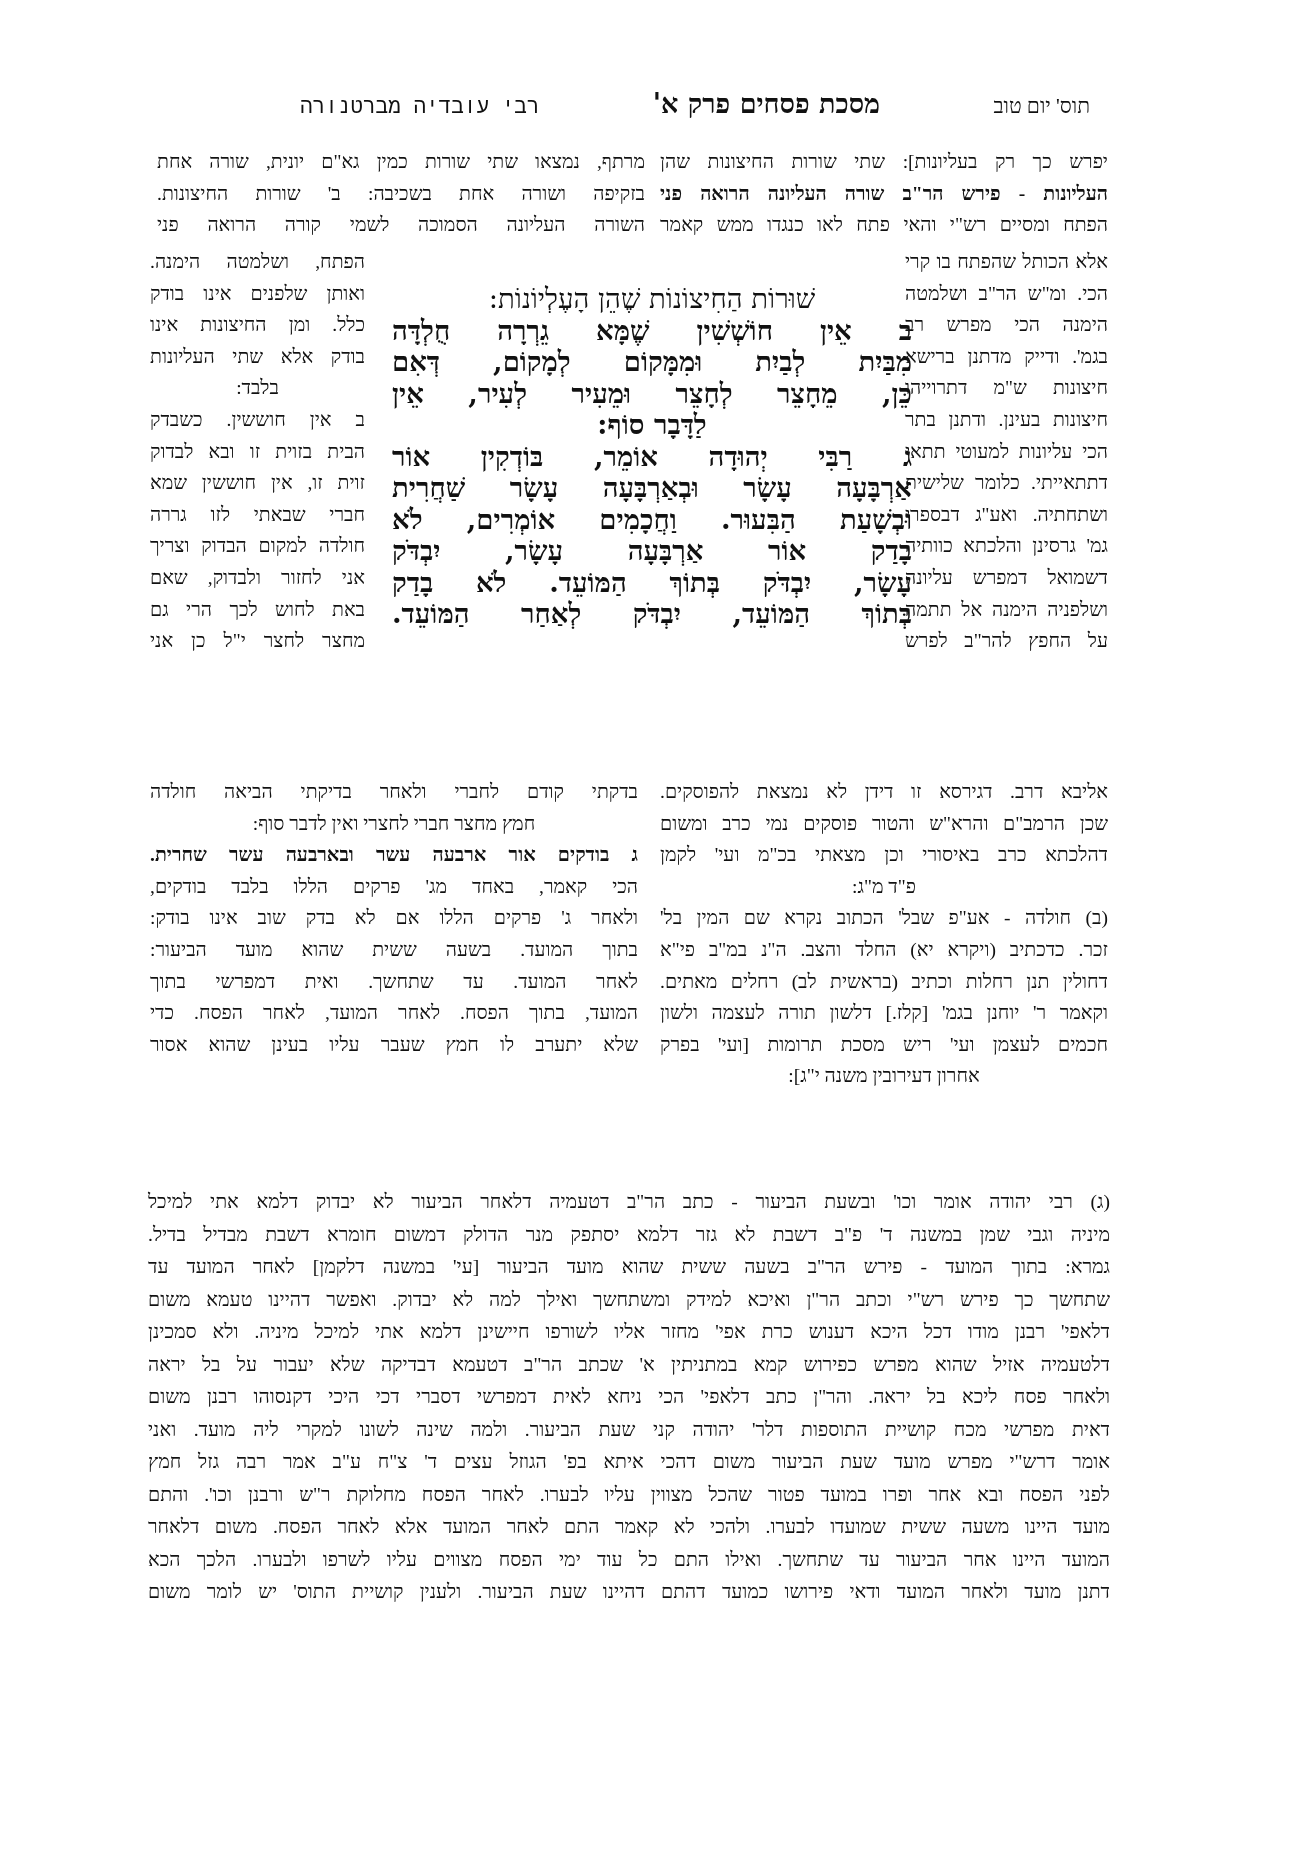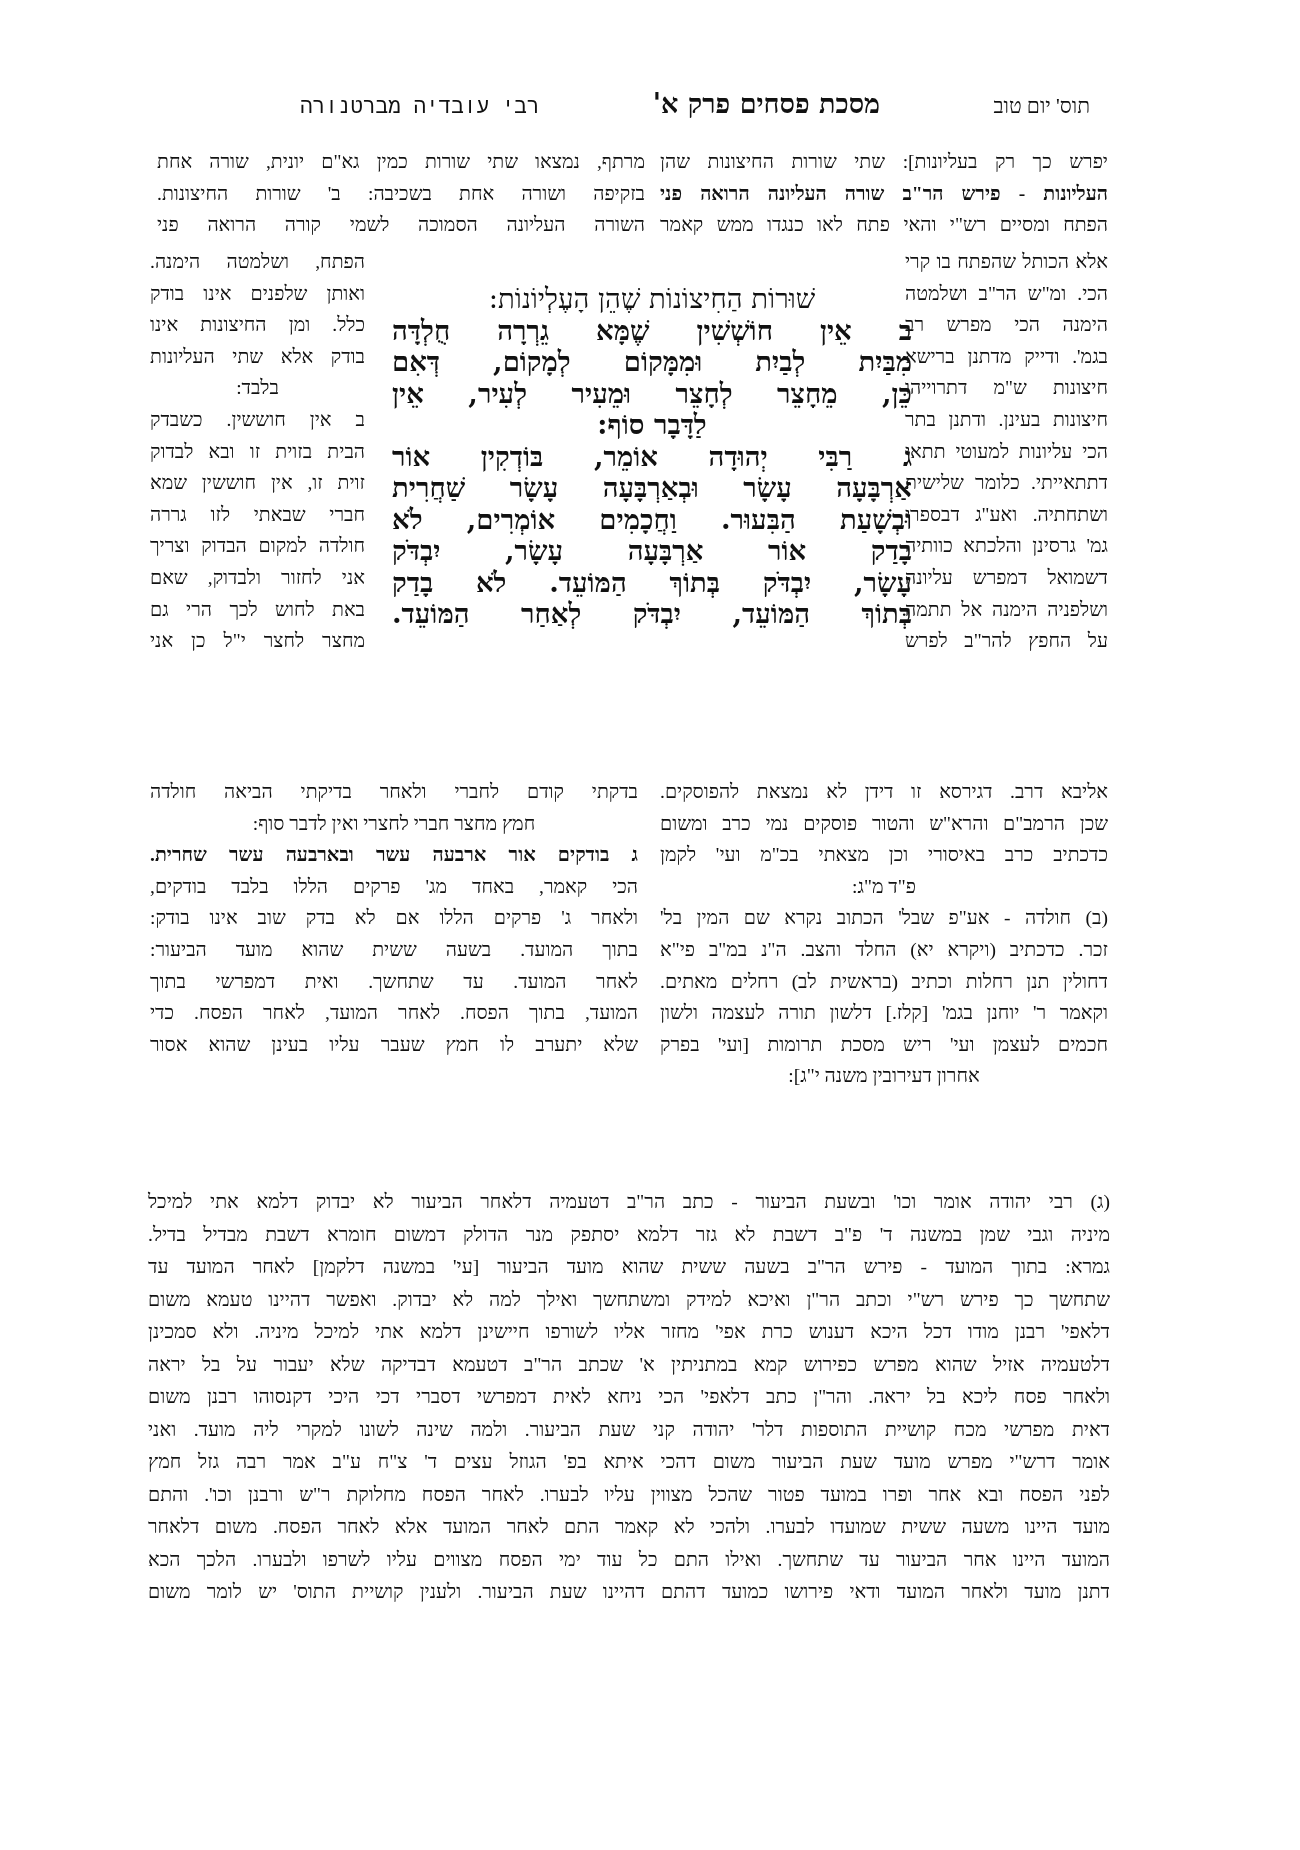--- a/index.html
+++ b/index.html
@@ -47,21 +47,21 @@
     <span class="line">דתתאייתי. כלומר שלישית</span>
     <span class="line">ושתחתיה. ואע"ג דבספרי</span>
     <span class="line">גמ' גרסינן והלכתא כוותיה</span>
     <span class="line">דשמואל דמפרש עליונה</span>
     <span class="line">ושלפניה הימנה אל תתמה</span>
     <span class="line">על החפץ להר"ב לפרש</span>
   </div>
   <div class="col" style="left:660px; top:776px; width:448px;">
     <span class="line">אליבא דרב. דגירסא זו דידן לא נמצאת להפוסקים.</span>
     <span class="line">שכן הרמב"ם והרא"ש והטור פוסקים נמי כרב ומשום</span>
-    <span class="line">כדכתיב כרב באיסורי וכן מצאתי בכ"מ ועי' לקמן</span>
+    <span class="line">דהלכתא כרב באיסורי וכן מצאתי בכ"מ ועי' לקמן</span>
     <span class="line center">פ"ד מ"ג:</span>
     <span class="line">(ב) חולדה - אע"פ שבל' הכתוב נקרא שם המין בל'</span>
     <span class="line">זכר. כדכתיב (ויקרא יא) החלד והצב. ה"נ במ"ב פי"א</span>
     <span class="line">דחולין תנן רחלות וכתיב (בראשית לב) רחלים מאתים.</span>
     <span class="line">וקאמר ר' יוחנן בגמ' [קלז.] דלשון תורה לעצמה ולשון</span>
     <span class="line">חכמים לעצמן ועי' ריש מסכת תרומות [ועי' בפרק</span>
     <span class="line center">אחרון דעירובין משנה י"ג]:</span>
   </div>
 
   <div class="col" style="left:150px; top:146px; width:488px;margin-left:7px;">

